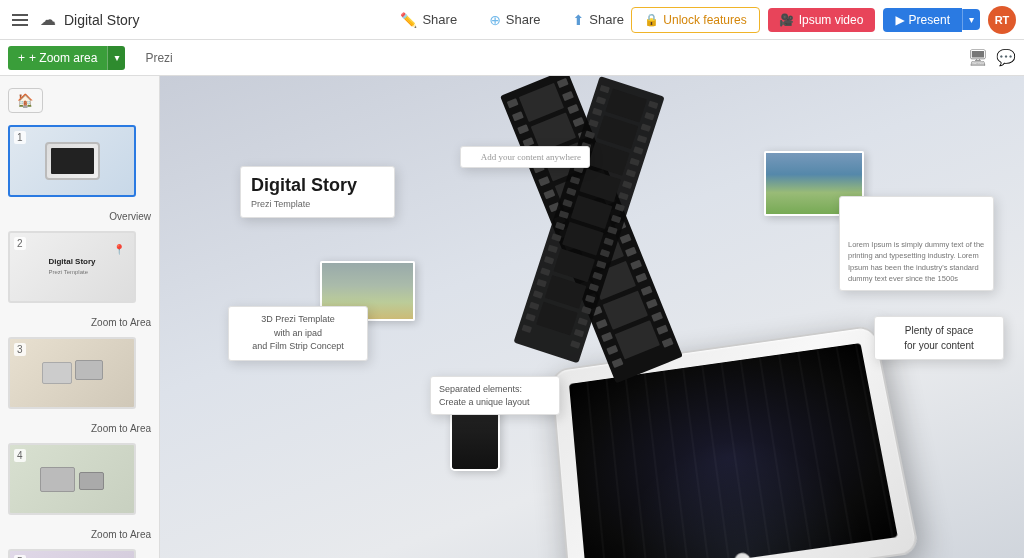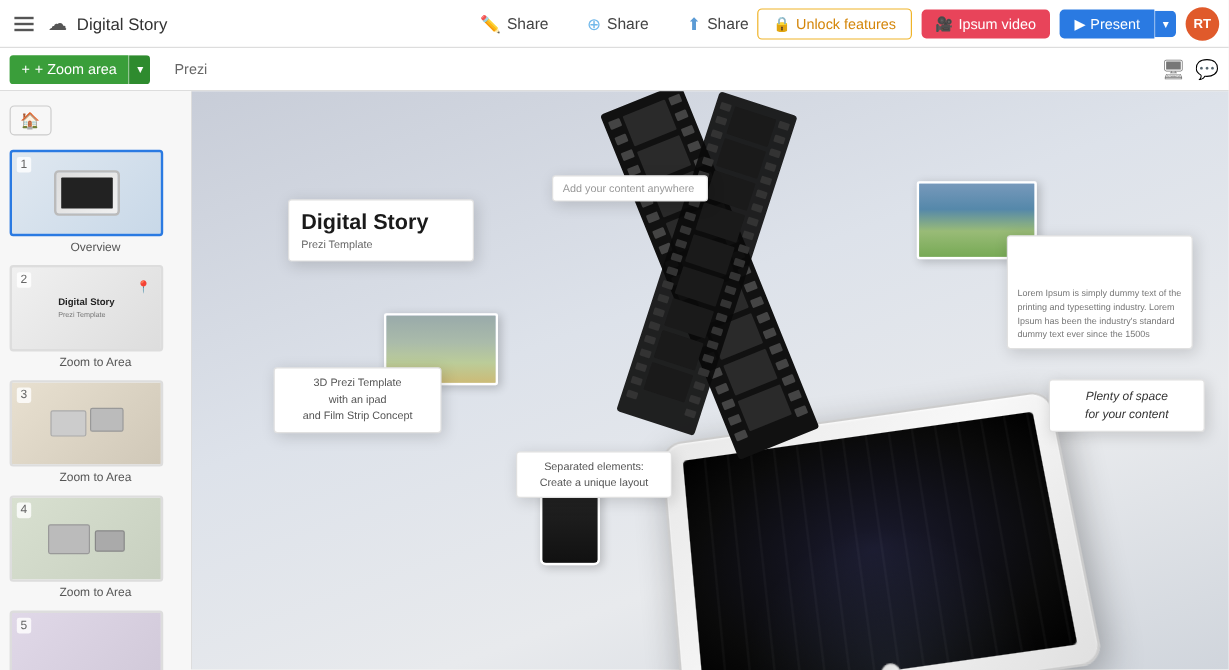--- a/index.html
+++ b/index.html
@@ -132,21 +132,21 @@
       border-radius: 3px; overflow: hidden; position: relative;
       display: flex; align-items: center; justify-content: center;
     }
     .slide-thumbnail.active { border-color: #2a7ae2; }
     .slide-number {
       position: absolute; left: 4px; top: 4px; font-size: 10px; color: #666;
       background: rgba(255,255,255,0.8); padding: 1px 3px; border-radius: 2px;
       z-index: 2;
     }
     .slide-label {
-      font-size: 10px; color: #555; text-align: center; margin-top: 3px;
+      font-size: 10px; color: #555; text-align: right; margin-top: 13px;
       line-height: 1.3;
     }
 
     
     .thumb-overview { background: linear-gradient(135deg, #e0e8f0, #c8d8e8); }
     .thumb-story { background: linear-gradient(135deg, #f0f0f0, #ddd); }
     .thumb-3 { background: linear-gradient(135deg, #e8e0d0, #d0c8b8); }
     .thumb-4 { background: linear-gradient(135deg, #d8e0d0, #c8d0c0); }
     .thumb-5 { background: linear-gradient(135deg, #e0d8e8, #d0c8d8); }
 
@@ -250,21 +250,22 @@
 
     .card-add-content {
       top: 70px;
       left: 300px;
       width: 130px;
       padding: 5px 8px;
     }
     .card-add-content-text {
       font-size: 9px;
       color: #999;
-      text-align: left;
+      text-align: right;
+      font-family: Liberation Serif, serif;
     }
 
     .card-prezi-template {
       top: 230px;
       left: 68px;
       width: 140px;
       padding: 6px 8px;
     }
     .card-prezi-template-text {
       font-size: 9px;
@@ -284,39 +285,38 @@
       color: #777;
       line-height: 1.5;
       margin-top: 36px;
     }
 
     .card-space {
       top: 240px;
       right: 20px;
       width: 130px;
       padding: 6px 8px;
-      font-style: italic;
     }
     .card-space-text {
       font-size: 10px;
       color: #333;
       text-align: center;
       line-height: 1.5;
     }
 
     .card-separated {
       top: 300px;
       left: 270px;
       width: 130px;
       padding: 6px 8px;
     }
     .card-separated-text {
       font-size: 9px;
       color: #555;
-      text-align: center;
+      text-align: left;
       line-height: 1.4;
     }
 
     
     .photo-thumb {
       position: absolute;
       background: #888;
       border: 2px solid #fff;
       box-shadow: 2px 2px 8px rgba(0,0,0,0.2);
       border-radius: 2px;

